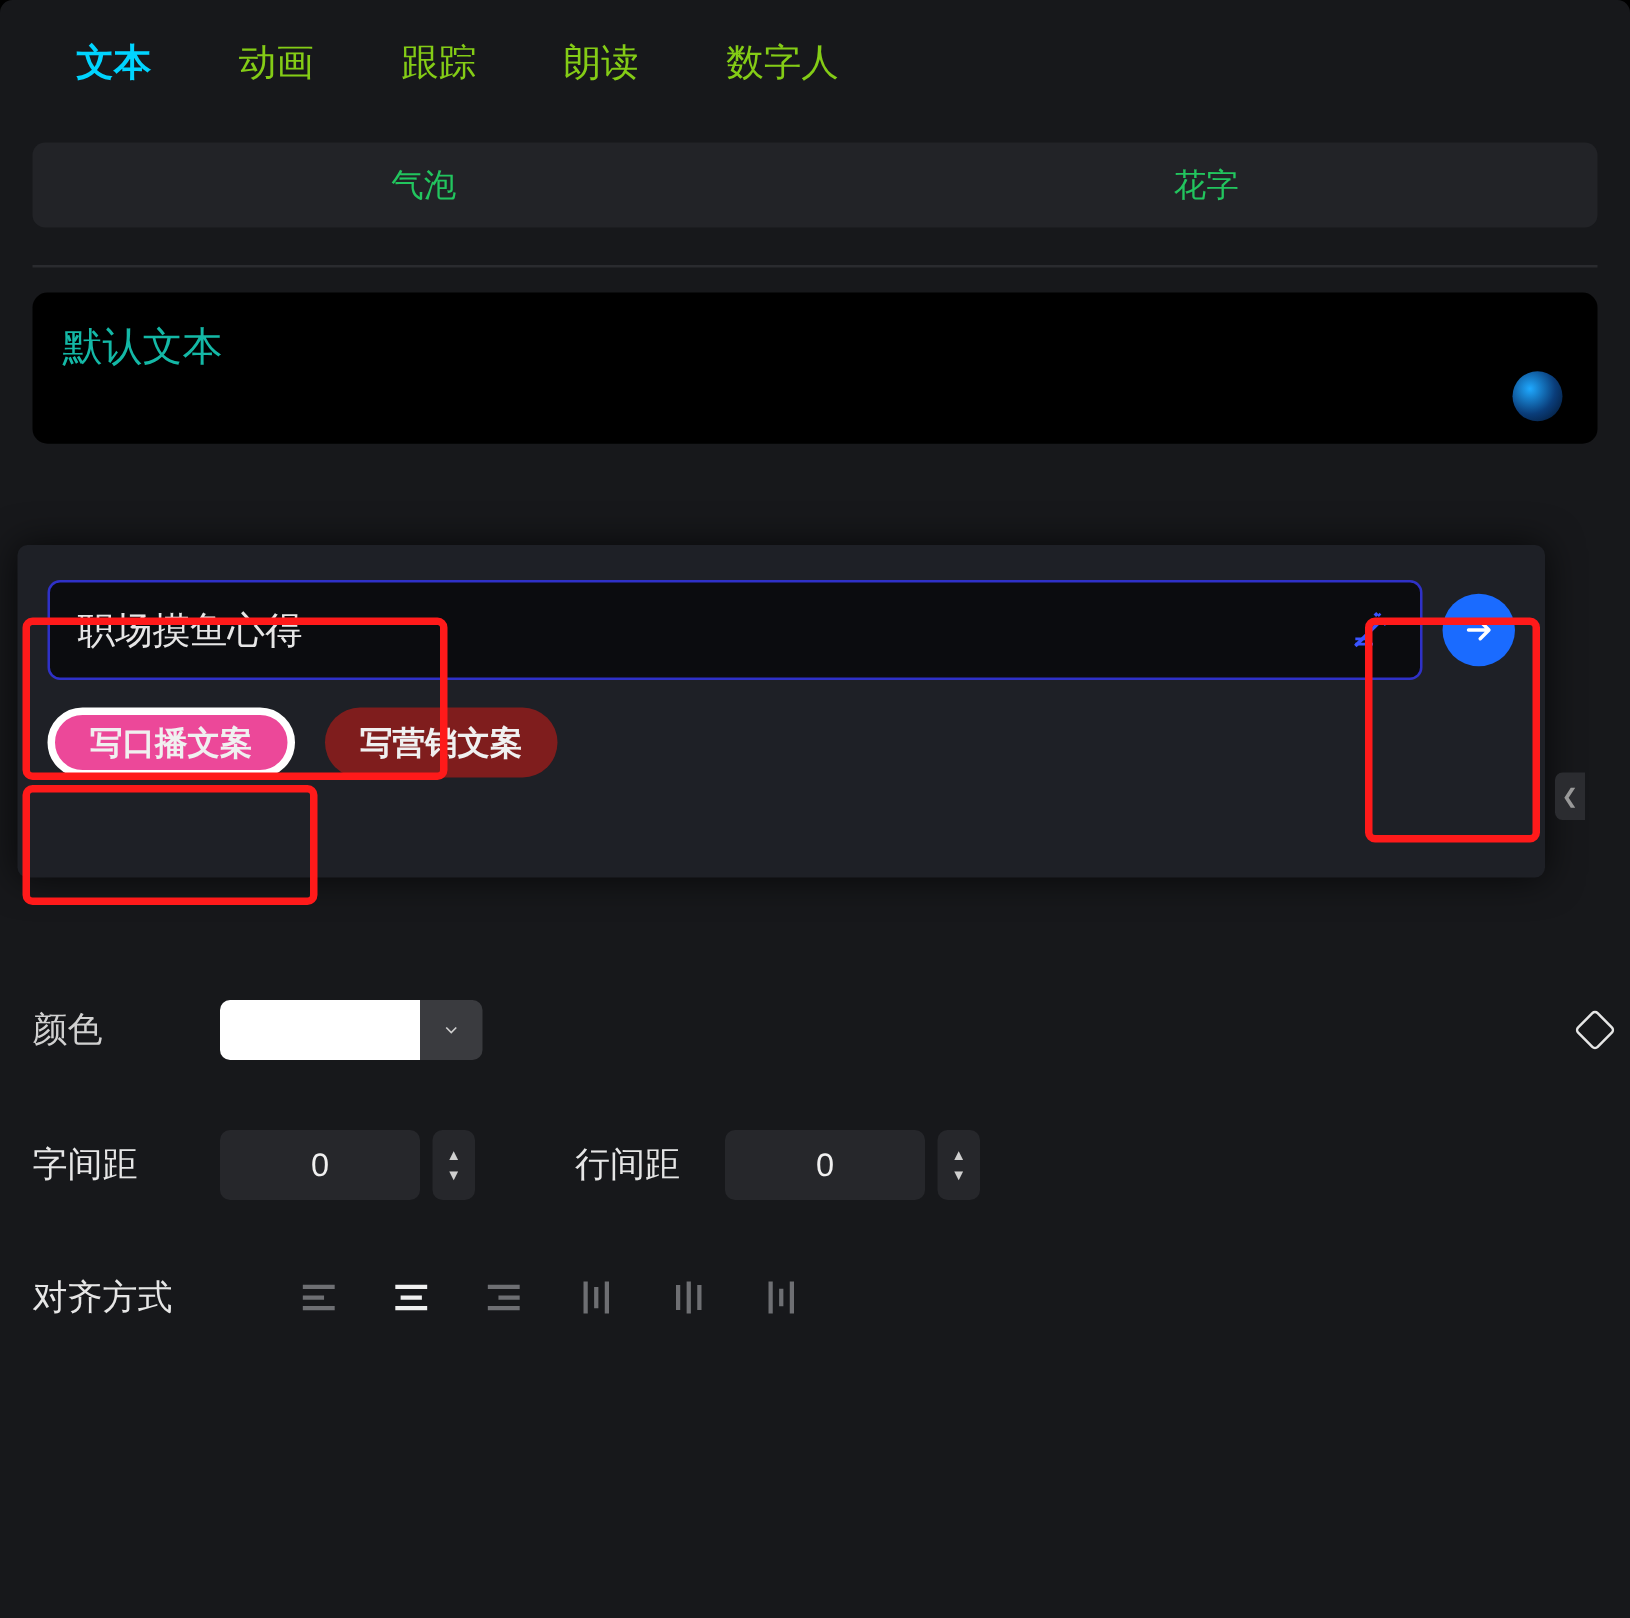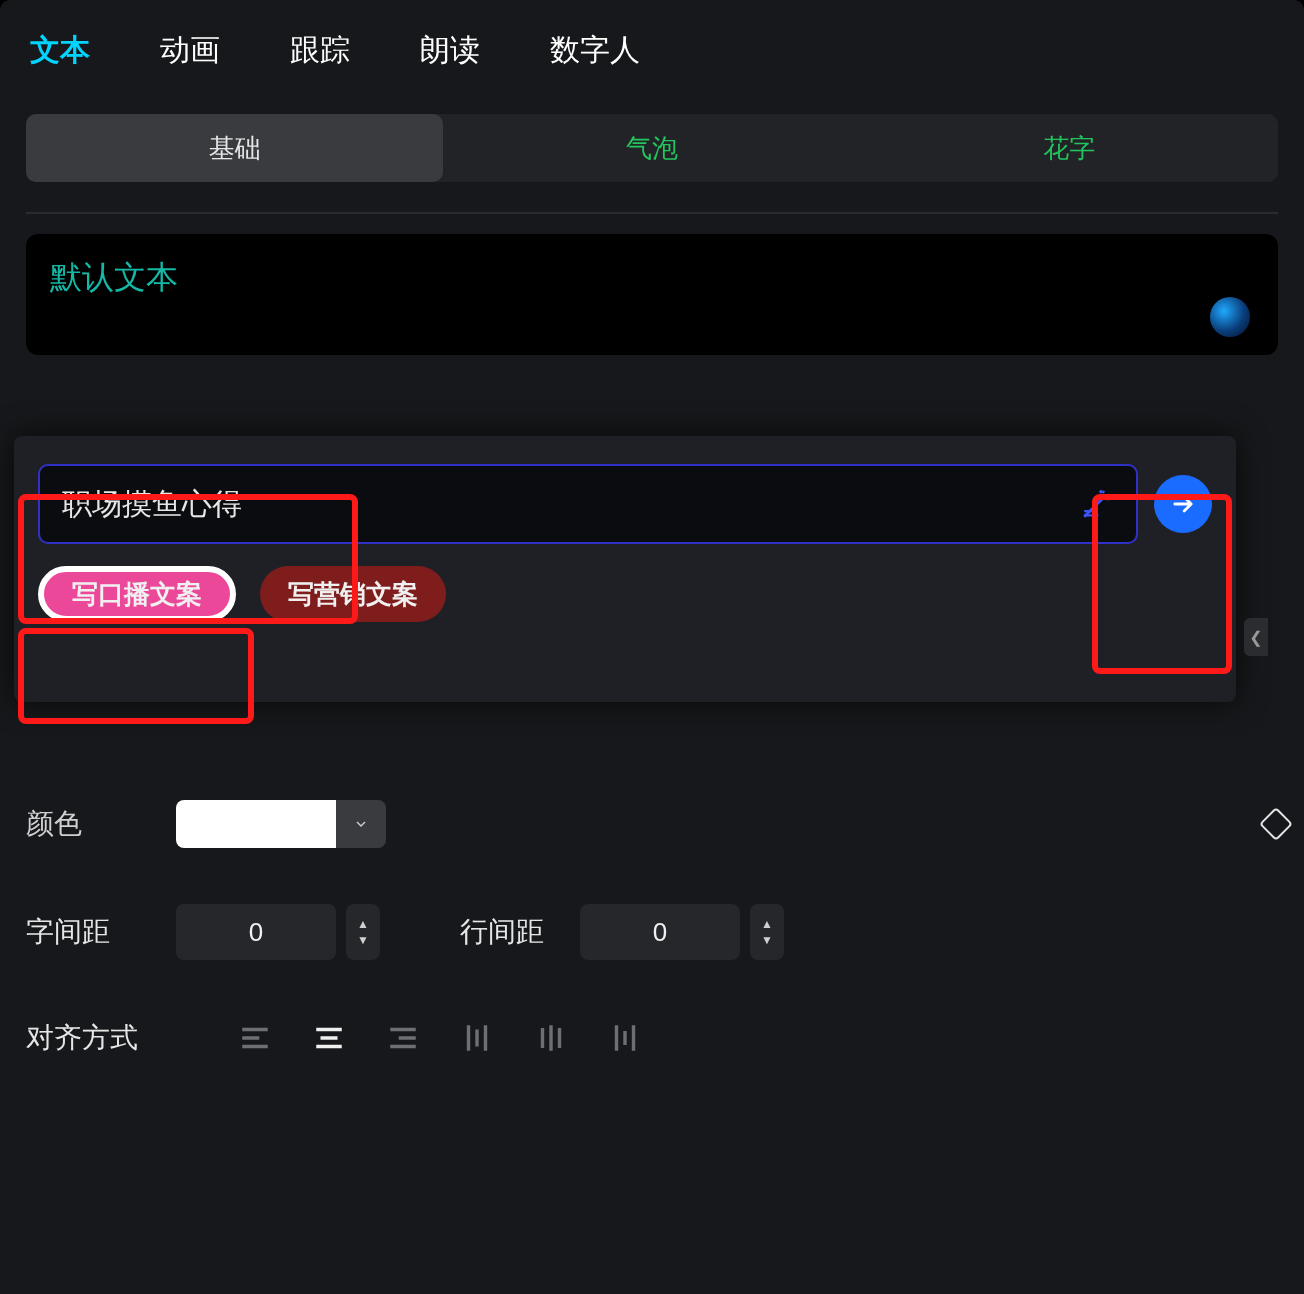--- a/index.html
+++ b/index.html
@@ -1,22 +1,22 @@
 <!DOCTYPE html>
 <html><head>
 <meta charset="utf-8">
 <style>
   * { box-sizing: border-box; margin: 0; padding: 0; }
   html, body { width: 1304px; height: 1294px; background: #000; font-family: "PingFang SC", "Microsoft YaHei", sans-serif; color: #e6e6e6; overflow: hidden; }
   .panel { background: #17181b; border-radius: 10px 10px 0 0; width: 100%; height: 100%; position: relative; }
 
   
   .tabs-top { display: flex; align-items: center; gap: 70px; padding: 30px 30px 25px 30px; font-size: 30px; }
-  .tab-top { color: #ffffff; cursor: pointer; }
-  .tab-top.active { color: #00d4ff; font-weight: 600; }
+  .tab-top { color: #84cc16; cursor: pointer; }
+  .tab-top.active { color: #00d4ff; font-weight: 600; margin-left: 31px; }
 
   
   .subtabs { margin: 18px 26px 0 26px; display: flex; background: #222327; border-radius: 10px; height: 68px; align-items: center; font-size: 26px; }
   .subtab { flex: 1; text-align: center; color: #22c55e; cursor: pointer; height: 100%; display: flex; align-items: center; justify-content: center; border-radius: 10px; }
   .subtab.active { background: #3a3b3f; color: #e6e6e6; }
 
   .hr { margin: 30px 26px 0 26px; height: 2px; background: #2a2b2f; }
 
   
   .text-area { margin: 20px 26px 0 26px; background: #000; border-radius: 12px; height: 121px; padding: 22px 24px; position: relative; color: #14b8a6; font-size: 32px; }
@@ -73,21 +73,20 @@
 
   <div class="tabs-top">
     <div class="tab-top active">文本</div>
     <div class="tab-top">动画</div>
     <div class="tab-top">跟踪</div>
     <div class="tab-top">朗读</div>
     <div class="tab-top">数字人</div>
   </div>
 
   <div class="subtabs">
-    <div class="subtab active">基础</div>
     <div class="subtab">气泡</div>
     <div class="subtab">花字</div>
   </div>
 
   <div class="hr"></div>
 
   <div class="text-area">
     <span>默认文本</span>
     <div class="orb-small"></div>
   </div>

